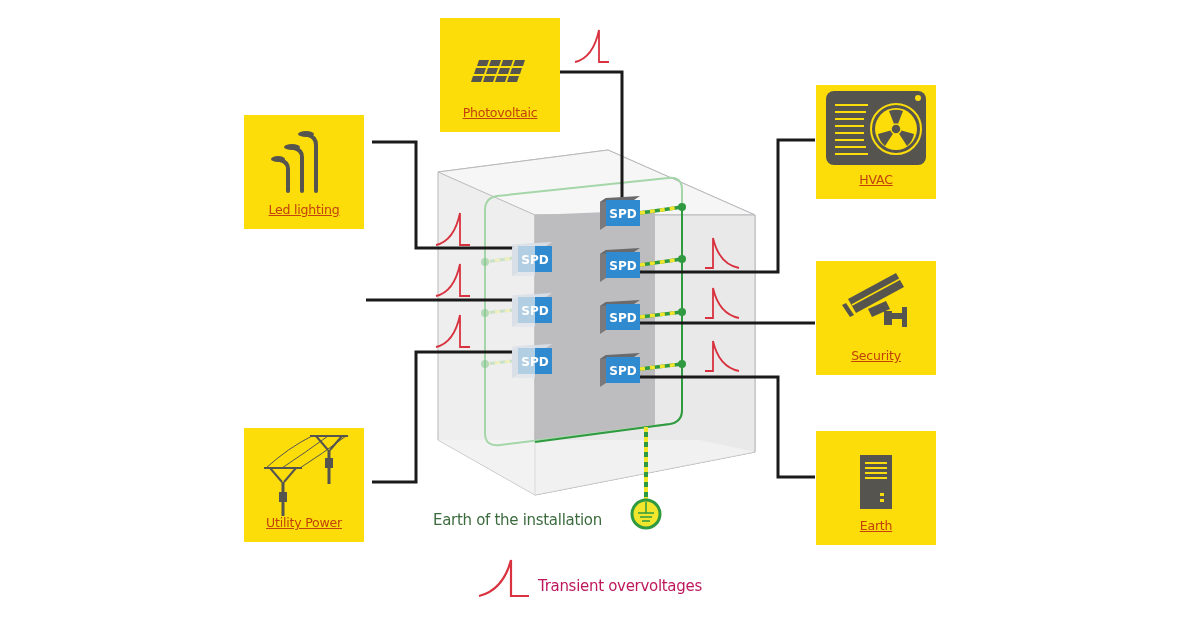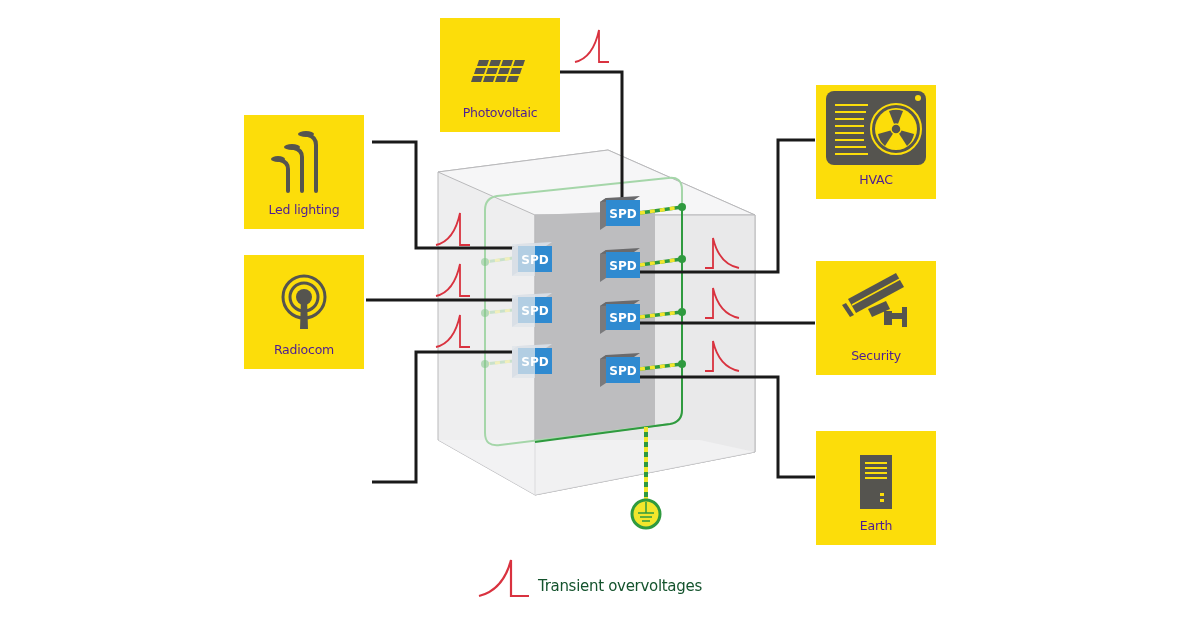--- a/index.html
+++ b/index.html
@@ -1,23 +1,23 @@
 <!DOCTYPE html>
 <html><head>
 <meta charset="utf-8">
 <style>
   html, body { margin: 0; padding: 0; background: #ffffff; }
   body { width: 1200px; height: 628px; position: relative; overflow: hidden; font-family: "DejaVu Sans", sans-serif; }
   .canvas { position: absolute; left: 0; top: 0; width: 1200px; height: 628px; }
   .tile { position: absolute; background: #fcdd0a; width: 120px; height: 114px; }
-  .tile .lbl { position: absolute; left: 0; right: 0; bottom: 12px; text-align: center; font-size: 12.5px; color: #4c1d95; letter-spacing: -0.2px; }
+  .tile .lbl { position: absolute; left: 0; right: 0; bottom: 12px; text-align: center; font-size: 12.5px; color: #c2410c; letter-spacing: -0.2px; text-decoration: underline; }
   .tile svg { position: absolute; left: 0; top: 0; width: 120px; height: 114px; }
   #wires { position: absolute; left: 0; top: 0; }
   .legend-earth { position: absolute; left: 433px; top: 511px; font-size: 15px; color: #3c6b3e; letter-spacing: -0.3px; }
-  .legend-trans { position: absolute; left: 538px; top: 577px; font-size: 15px; color: #14532d; letter-spacing: -0.3px; }
+  .legend-trans { position: absolute; left: 538px; top: 577px; font-size: 15px; color: #be185d; letter-spacing: -0.3px; }
   .spd-text { font-family: "DejaVu Sans", sans-serif; font-weight: bold; font-size: 12px; fill: #ffffff; }
 </style>
 </head>
 <body>
 
 <div class="canvas">
 
   <svg id="wires" width="1200" height="628" viewBox="0 0 1200 628">
 
     <g>
@@ -173,30 +173,41 @@
       </g>
       <g fill="#55544f">
         <ellipse cx="62" cy="19" rx="8" ry="3"></ellipse>
         <ellipse cx="48" cy="32" rx="8" ry="3"></ellipse>
         <ellipse cx="34" cy="44" rx="7" ry="3"></ellipse>
       </g>
     </svg>
     <div class="lbl">Led lighting</div>
   </div>
 
-  <div class="tile" style="left:244px;top:255px;">
-    <svg viewBox="0 0 120 114">
-      <circle cx="60" cy="42" r="21" fill="none" stroke="#55544f" stroke-width="3"></circle>
-      <circle cx="60" cy="42" r="14" fill="none" stroke="#55544f" stroke-width="3"></circle>
-      <circle cx="60" cy="42" r="8" fill="#55544f"></circle>
-      <polygon points="57,44 63,44 64,74 56,74" fill="#55544f"></polygon>
-    </svg>
-    <div class="lbl">Radiocom</div>
-  </div>
-
+
+  <div class="tile" style="left:244px;top:428px;">
+    <svg viewBox="0 0 120 114">
+      <g stroke="#55544f" fill="none" stroke-width="2">
+        <line x1="20" y1="40" x2="58" y2="40"></line>
+        <line x1="26" y1="40" x2="38" y2="54"></line>
+          <line x1="52" y1="40" x2="40" y2="54"></line>
+        <line x1="39" y1="54" x2="39" y2="88" stroke-width="3"></line>
+        <line x1="66" y1="8" x2="104" y2="8"></line>
+        <line x1="72" y1="8" x2="84" y2="22"></line>
+          <line x1="98" y1="8" x2="86" y2="22"></line>
+        <line x1="85" y1="22" x2="85" y2="56" stroke-width="3"></line>
+        <path d="M 22,40 Q 44,20 68,8" stroke-width="1"></path>
+        <path d="M 38,40 Q 62,24 84,8" stroke-width="1"></path>
+        <path d="M 56,40 Q 78,26 102,8" stroke-width="1"></path>
+      </g>
+      <rect x="35" y="64" width="8" height="10" fill="#55544f"></rect>
+      <rect x="81" y="30" width="8" height="10" fill="#55544f"></rect>
+    </svg>
+    <div class="lbl">Utility Power</div>
+  </div>
 
   <div class="tile" style="left:816px;top:85px;">
     <svg viewBox="0 0 120 114">
       <rect x="10" y="6" width="100" height="74" rx="8" fill="#55544f"></rect>
       <g stroke="#fcdd0a" stroke-width="2">
         <line x1="19" y1="20" x2="52" y2="20"></line>
           <line x1="19" y1="27" x2="50" y2="27"></line>
         <line x1="19" y1="34" x2="48" y2="34"></line>
           <line x1="19" y1="41" x2="48" y2="41"></line>
         <line x1="19" y1="48" x2="48" y2="48"></line>
@@ -240,17 +251,18 @@
           <line x1="49" y1="37" x2="71" y2="37"></line>
         <line x1="49" y1="42" x2="71" y2="42"></line>
           <line x1="49" y1="47" x2="71" y2="47"></line>
       </g>
       <rect x="64" y="62" width="4" height="3" fill="#fcdd0a"></rect>
       <rect x="64" y="68" width="4" height="3" fill="#fcdd0a"></rect>
     </svg>
     <div class="lbl">Earth</div>
   </div>
 
+  <div class="legend-earth">Earth of the installation</div>
   <svg style="position:absolute;left:477px;top:556px;" width="56" height="44" viewBox="0 0 56 44">
     <path d="M 2,40 Q 26,34 34,4 L 34,40 L 52,40" fill="none" stroke="#d9323f" stroke-width="2.2"></path>
   </svg>
   <div class="legend-trans">Transient overvoltages</div>
 </div>
 
 </body></html>

